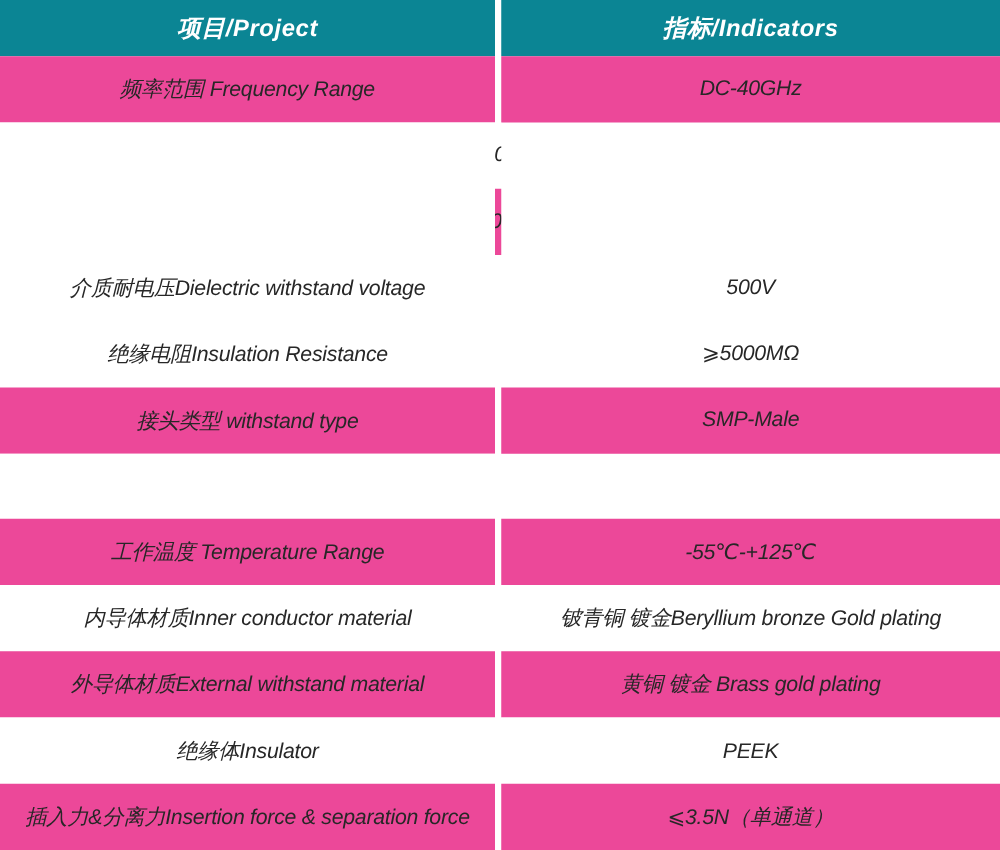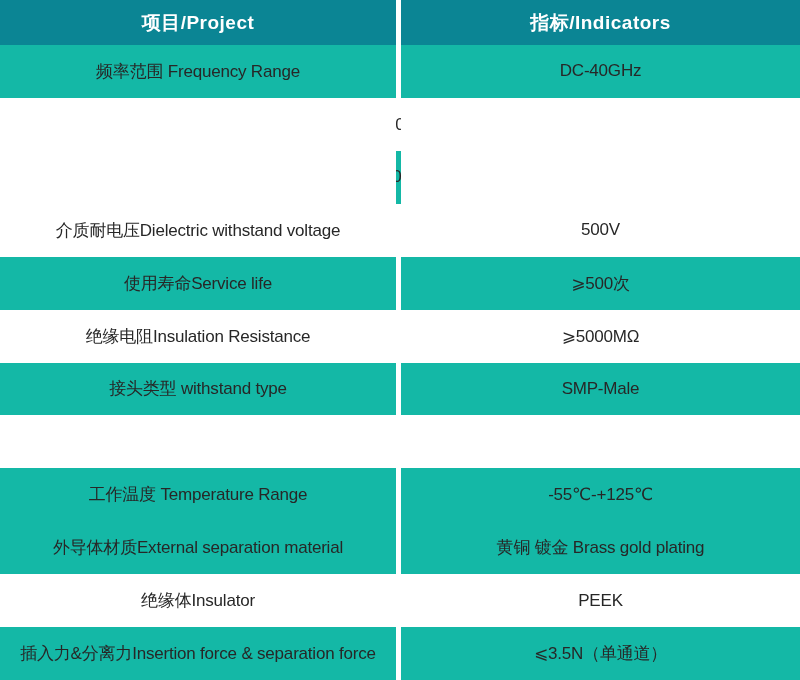--- a/index.html
+++ b/index.html
@@ -29,33 +29,34 @@
     display: flex;
     align-items: center;
     justify-content: center;
     text-align: center;
     font-size: 17px;
     color: #272727;
     letter-spacing: -0.2px;
     background: #ffffff;
     white-space: nowrap;
     overflow: hidden;
+    font-style: italic;
   }
   .gap {
     background: #ffffff;
   }
   .header-row .cell {
     background: #0b8594;
     color: #ffffff;
     font-weight: bold;
     font-size: 19px;
     letter-spacing: 0.5px;
   }
   .row.alt .cell {
-    background: #14b8a6;
+    background: #ec4899;
   }
 </style>
 </head>
 <body>
 
 <div class="spec-table">
   <div class="row header-row">
     <div class="cell">项目/Project</div>
     <div class="gap"></div>
     <div class="cell">指标/Indicators</div>
@@ -72,45 +73,45 @@
     </div>
     <div class="row alt">
       <div class="gap"></div>
       <div class="cell">50Ω</div>
     </div>
     <div class="row">
       <div class="cell">介质耐电压Dielectric withstand voltage</div>
       <div class="gap"></div>
       <div class="cell">500V</div>
     </div>
-    <div class="row alt">
-      <div class="cell">使用寿命Service life</div>
-      <div class="gap"></div>
-      <div class="cell">⩾500次</div>
-    </div>
     <div class="row">
       <div class="cell">绝缘电阻Insulation Resistance</div>
       <div class="gap"></div>
       <div class="cell">⩾5000MΩ</div>
     </div>
     <div class="row alt">
       <div class="cell">接头类型 withstand type</div>
       <div class="gap"></div>
       <div class="cell">SMP-Male</div>
     </div>
     <div class="row">
       <div class="gap"></div>
     </div>
     <div class="row alt">
       <div class="cell">工作温度 Temperature Range</div>
       <div class="gap"></div>
       <div class="cell">-55℃-+125℃</div>
     </div>
+    <div class="row">
+      <div class="cell">内导体材质Inner conductor material</div>
+      <div class="gap"></div>
+      <div class="cell">铍青铜 镀金Beryllium bronze Gold plating</div>
+    </div>
     <div class="row alt">
-      <div class="cell">外导体材质External separation material</div>
+      <div class="cell">外导体材质External withstand material</div>
       <div class="gap"></div>
       <div class="cell">黄铜 镀金 Brass gold plating</div>
     </div>
     <div class="row">
       <div class="cell">绝缘体Insulator</div>
       <div class="gap"></div>
       <div class="cell">PEEK</div>
     </div>
     <div class="row alt">
       <div class="cell">插入力&amp;分离力Insertion force &amp; separation force</div>

